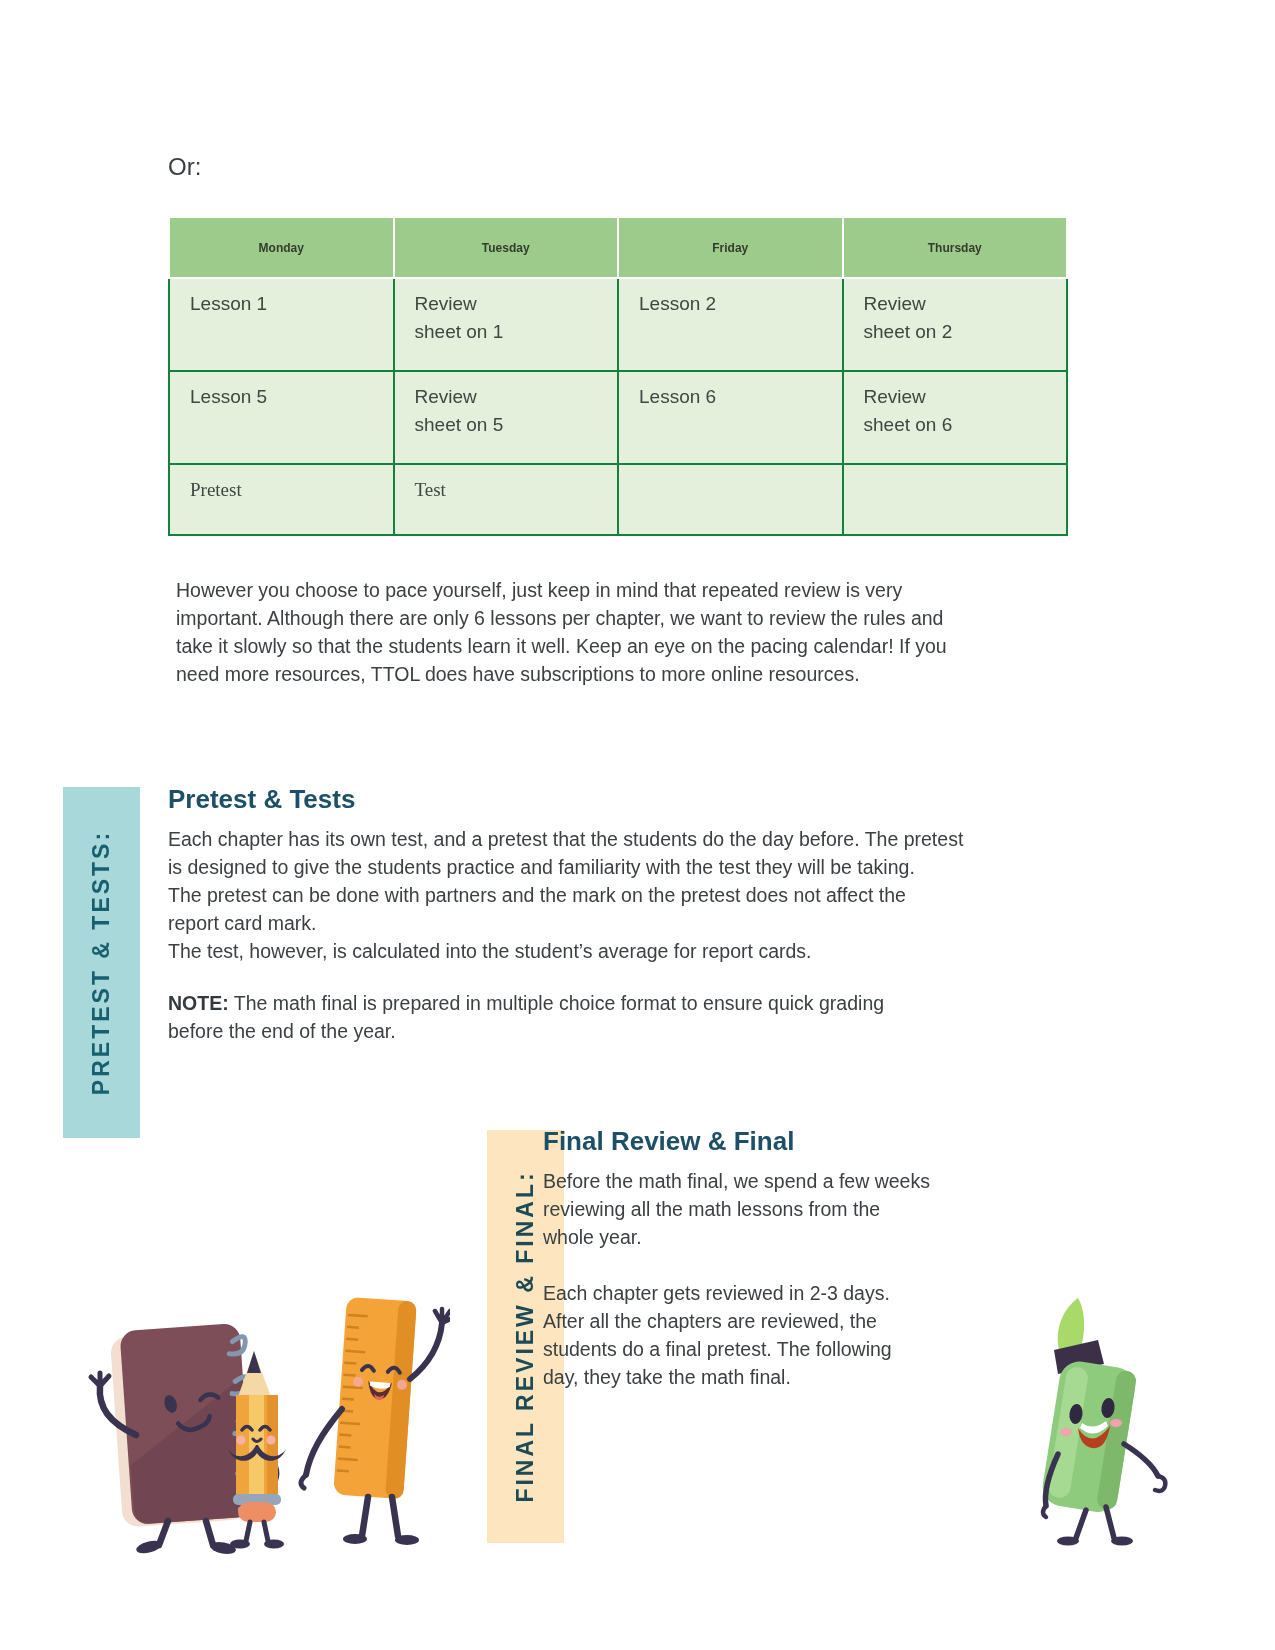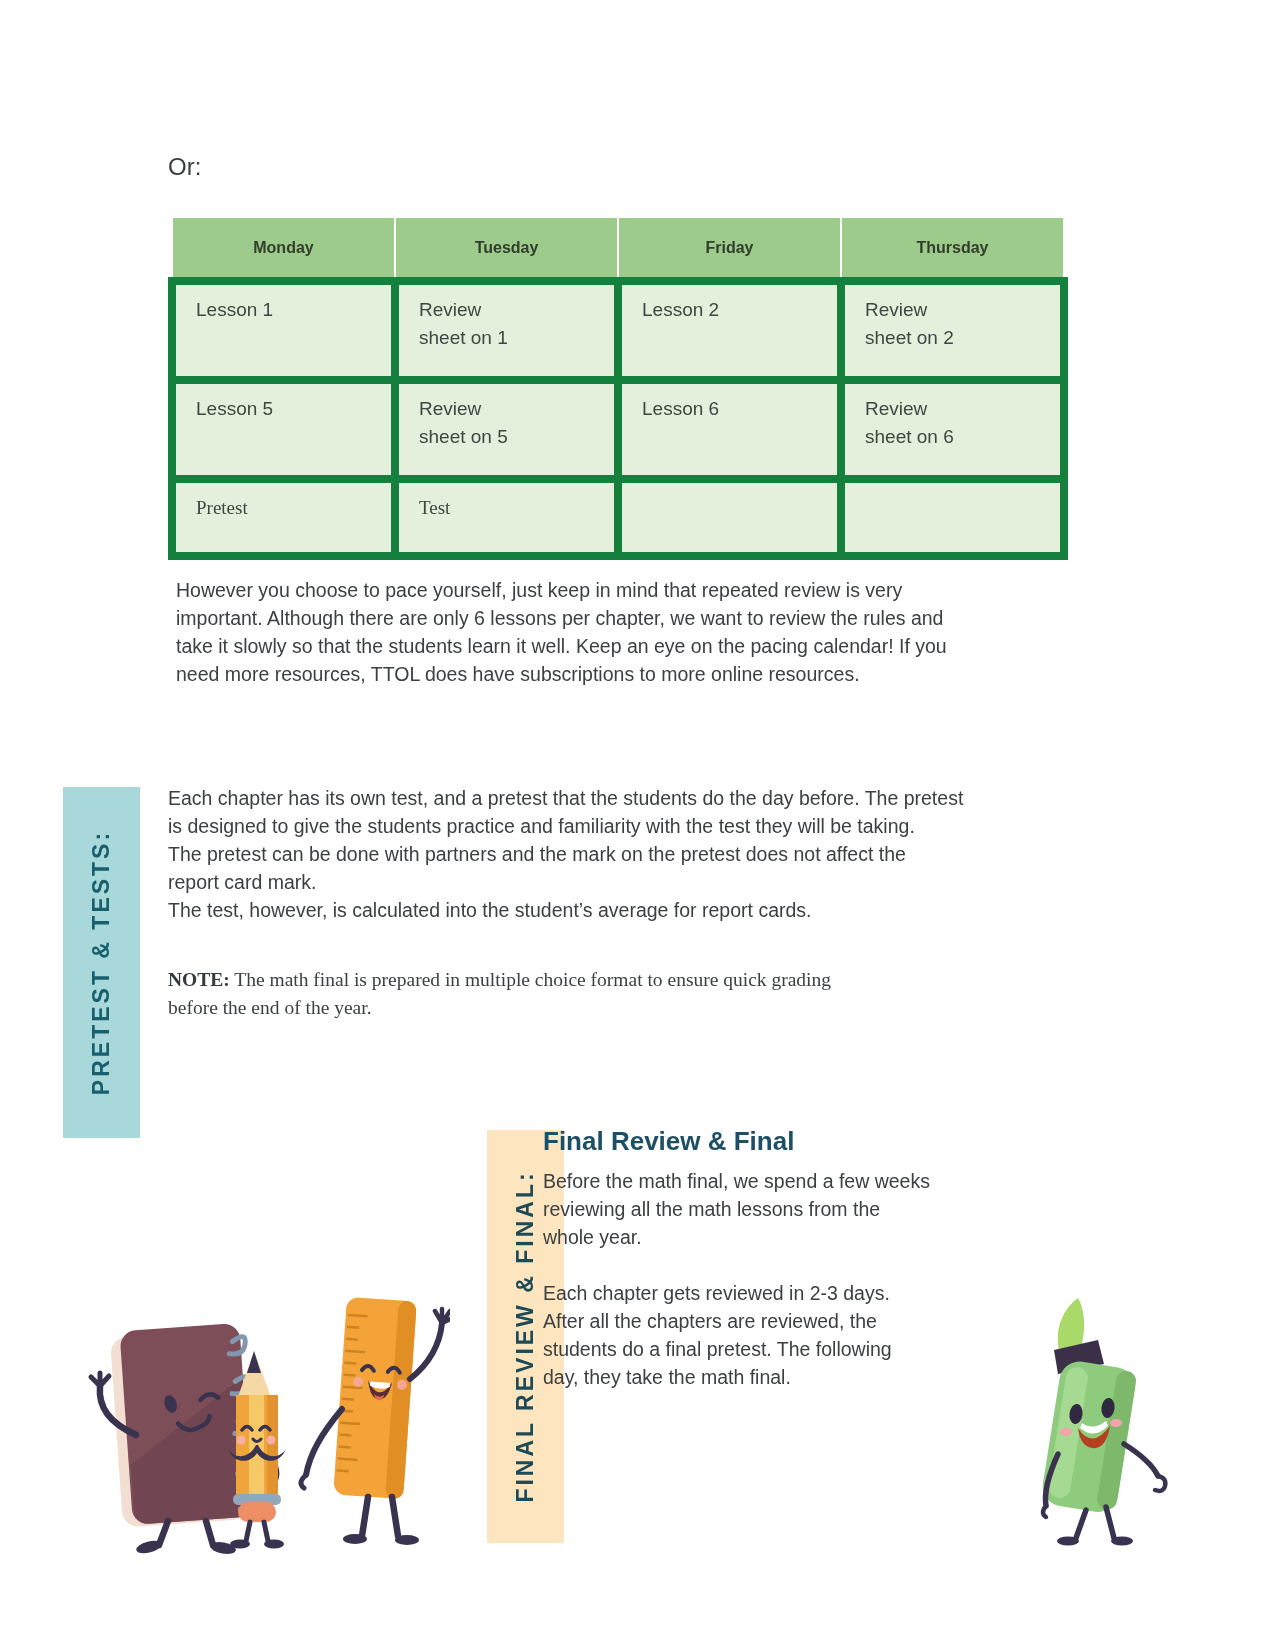--- a/index.html
+++ b/index.html
@@ -6,47 +6,47 @@
   body{
     width:1275px;height:1650px;position:relative;background:#ffffff;
     font-family:"Liberation Sans", sans-serif;color:#3c4043;overflow:hidden;
   }
   .abs{position:absolute;}
   
   #or-label{left:168px;top:153px;font-size:24px;color:#3b3e40;}
   
   #schedule{left:168px;top:216px;width:900px;border-collapse:collapse;table-layout:fixed;}
   #schedule th{
-    background:#9dcb8c;color:#333d2c;font-size:16px;font-weight:bold;
+    background:#9dcb8c;color:#333d2c;font-size:12px;font-weight:bold;
     height:57px;text-align:center;border:2px solid #ffffff;vertical-align:middle;
   }
   #schedule td{
     background:#e4f0dc;color:#3f4743;font-size:19px;line-height:28px;
-    border:8px solid #15803d;vertical-align:top;padding:11px 8px 8px 20px;
+    border:2px solid #15803d;vertical-align:top;padding:11px 8px 8px 20px;
     white-space:pre-line;
   }
   #schedule tr.row-lessons td{height:72px;}
   #schedule tr.row-last td{height:50px;font-family:Liberation Serif, serif;}
   
   .bodytext{font-size:19.5px;line-height:28px;color:#3c4043;white-space:pre-line;}
   #pacing-paragraph{left:176px;top:576px;width:830px;}
   
   .vband{display:flex;align-items:center;justify-content:center;overflow:visible;}
   .vband span{
     transform:rotate(-90deg);white-space:nowrap;font-weight:bold;
     font-size:23px;letter-spacing:3px;
   }
   #pretest-band{left:63px;top:787px;width:77px;height:351px;background:#a9d8db;}
   #pretest-band span{color:#19606f;}
   #final-band{left:487px;top:1130px;width:77px;height:413px;background:#fce5bf;}
   #final-band span{color:#1d4a57;}
   
   .section-heading{font-size:26px;font-weight:bold;color:#1d5066;margin:0 0 10px 0;}
   #pretest-content{left:168px;top:784px;width:835px;}
-  #pretest-note{margin-top:42px;font-family:Liberation Serif, serif;}
+  #pretest-note{margin-top:24px;}
   .note-label{font-weight:bold;color:#343a3d;}
   #final-content{left:543px;top:1126px;width:415px;}
   #final-content .bodytext{margin:0 0 28px 0;}
   
   #left-illustration{left:70px;top:1283px;}
   #right-illustration{left:1010px;top:1292px;}
 </style>
 </head>
 <body>
 
@@ -89,20 +89,21 @@
 
 <div id="pacing-paragraph" class="abs bodytext">However you choose to pace yourself, just keep in mind that repeated review is very
 important. Although there are only 6 lessons per chapter, we want to review the rules and
 take it slowly so that the students learn it well. Keep an eye on the pacing calendar! If you
 need more resources, TTOL does have subscriptions to more online resources.</div>
 
 <div id="pretest-band" class="abs vband">
   <span>PRETEST &amp; TESTS:</span>
 </div>
 <div id="pretest-content" class="abs">
+  <h2 class="section-heading">Pretest &amp; Tests</h2>
   <div class="bodytext">Each chapter has its own test, and a pretest that the students do the day before. The pretest
 is designed to give the students practice and familiarity with the test they will be taking.
 The pretest can be done with partners and the mark on the pretest does not affect the
 report card mark.
 The test, however, is calculated into the student’s average for report cards.</div>
   <div id="pretest-note" class="bodytext"><span class="note-label">NOTE:</span><span> The math final is prepared in multiple choice format to ensure quick grading
 before the end of the year.</span></div>
 </div>
 
 <div id="final-band" class="abs vband">

